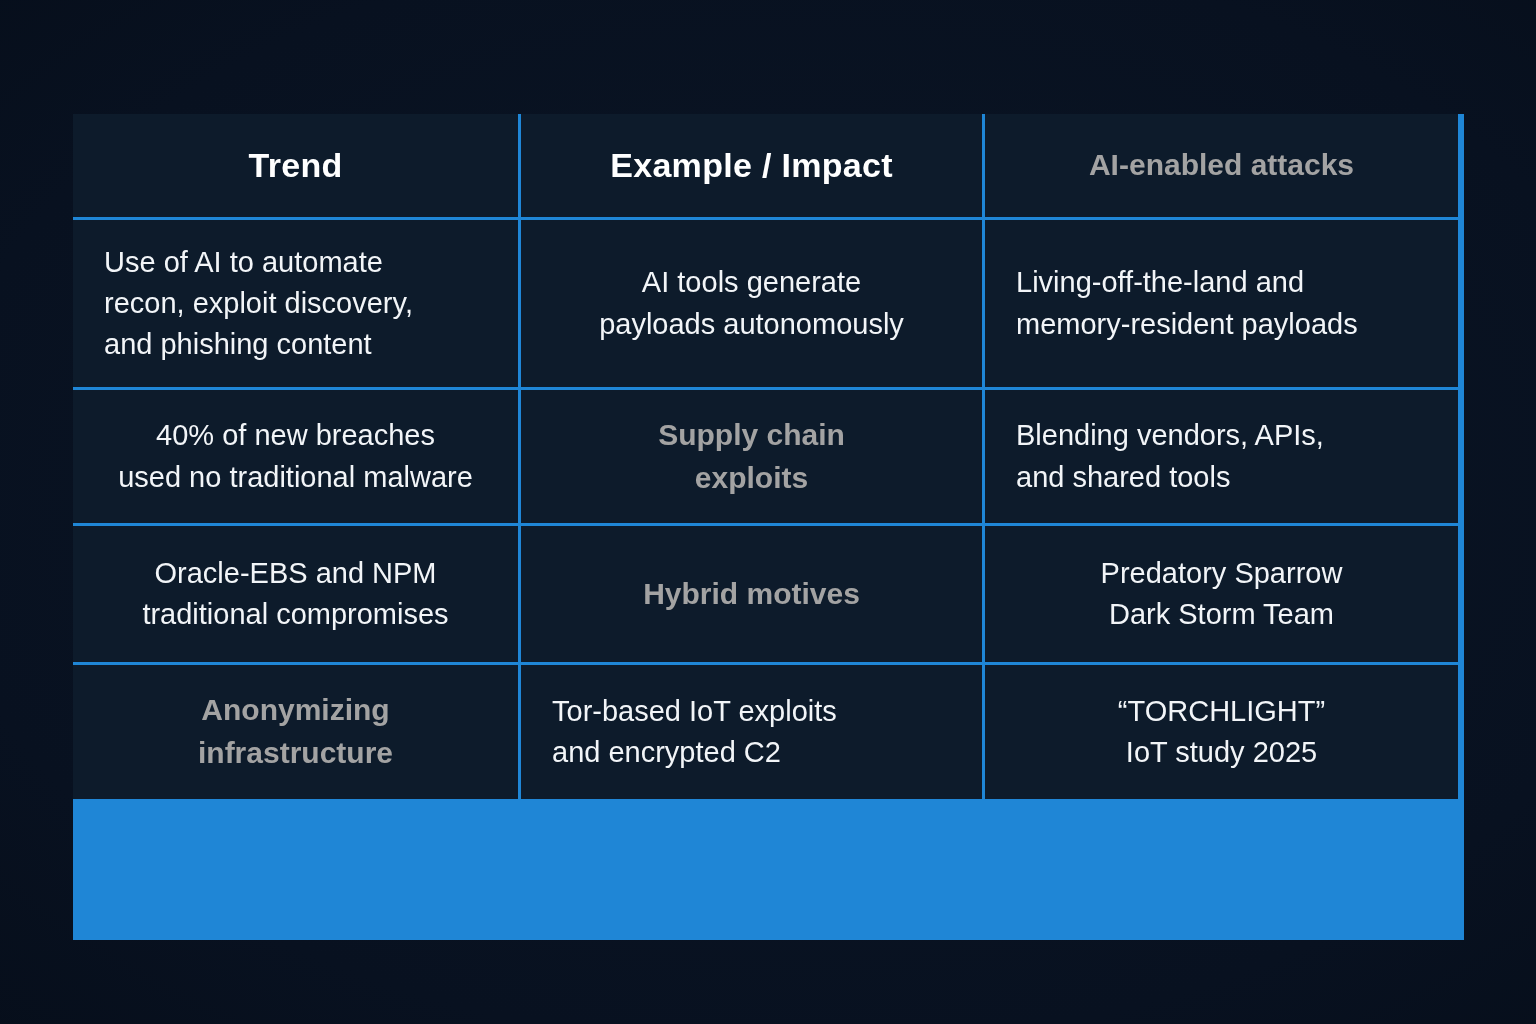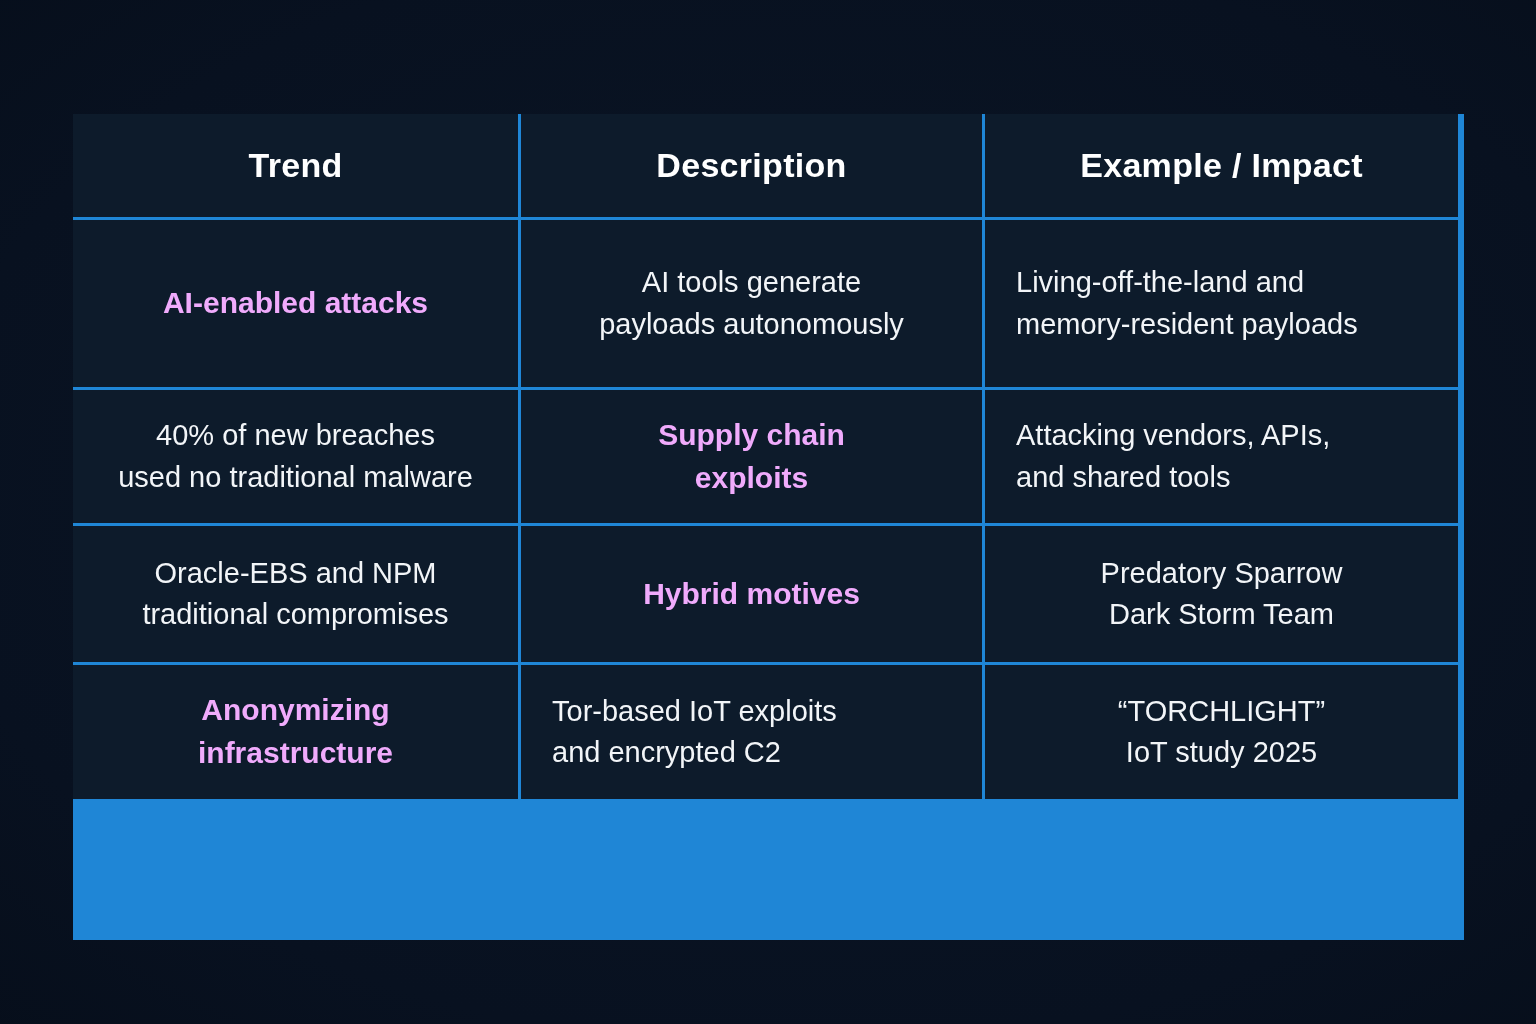--- a/index.html
+++ b/index.html
@@ -45,51 +45,53 @@
   }
   .cell.header {
     font-size: 34px;
     font-weight: bold;
     color: #ffffff;
     letter-spacing: 0.3px;
   }
   .cell.trend {
     font-weight: bold;
     font-size: 30px;
-    color: #f0abfc;
+    color: #a3a3a3;
   }
   .cell.desc {
     justify-content: flex-start;
     text-align: left;
     padding-left: 31px;
     padding-right: 14px;
   }
 </style>
 </head>
 <body>
 
 <div class="stage">
   <div class="trend-table">
 
     <div class="cell header">Trend</div>
-    <div class="cell header">Description</div>
     <div class="cell header">Example / Impact</div>
 
     <div class="cell trend">AI-enabled attacks</div>
+    <div class="cell desc">Use of AI to automate
+recon, exploit discovery,
+and phishing content</div>
     <div class="cell">AI tools generate
 payloads autonomously</div>
 
     <div class="cell desc">Living-off-the-land and
 memory-resident payloads</div>
     <div class="cell">40% of new breaches
 used no traditional malware</div>
 
     <div class="cell trend">Supply chain
 exploits</div>
-    <div class="cell desc">Attacking vendors, APIs,
+    <div class="cell desc">Blending vendors, APIs,
 and shared tools</div>
     <div class="cell">Oracle-EBS and NPM
 traditional compromises</div>
 
     <div class="cell trend">Hybrid motives</div>
     <div class="cell">Predatory Sparrow
 Dark Storm Team</div>
 
     <div class="cell trend">Anonymizing
 infrastructure</div>

